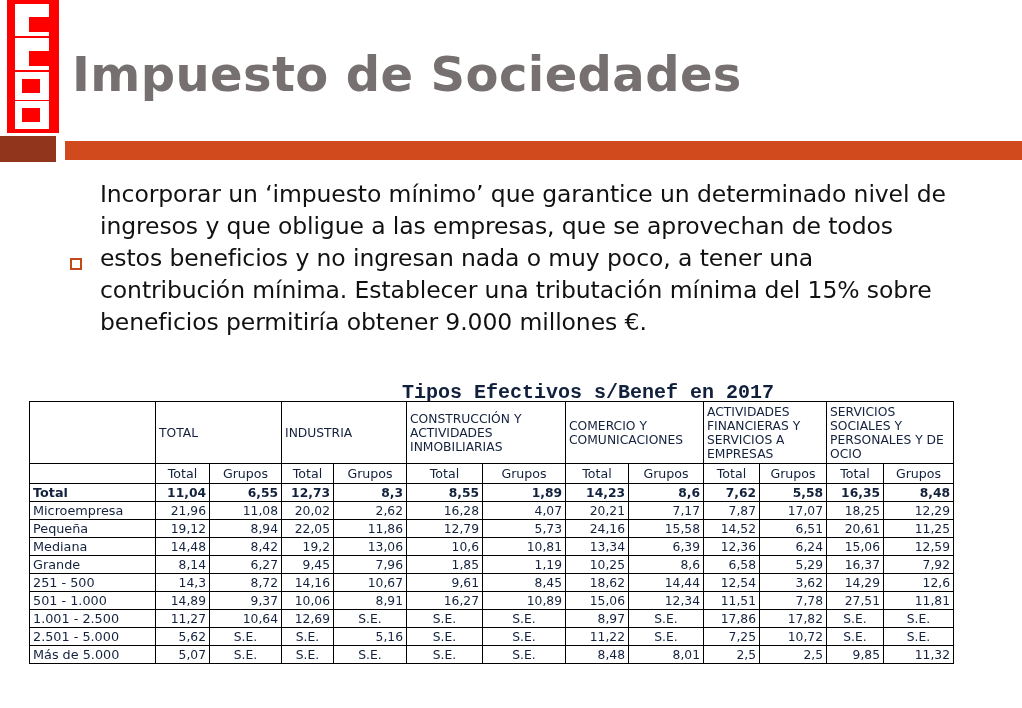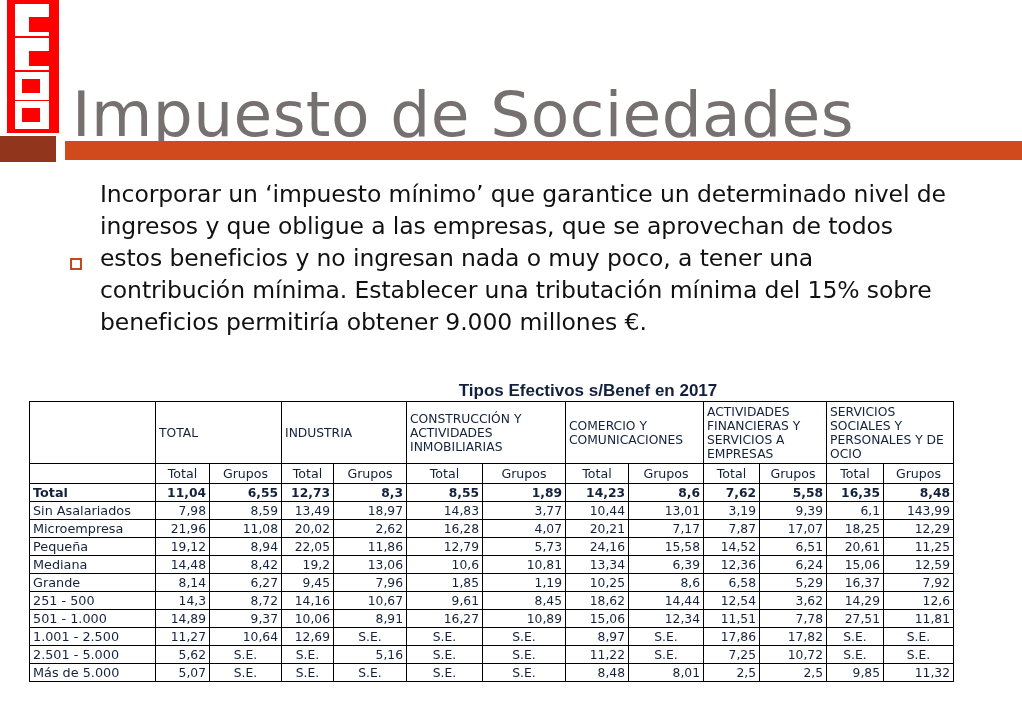--- a/index.html
+++ b/index.html
@@ -41,27 +41,26 @@
     width: 56px;
     height: 26px;
     background: #91351D;
   }
 
   
   .title {
     position: absolute;
     left: 72px;
     top: 46px;
-    font-size: 63px;
+    font-size: 48px;
     color: #767170;
     font-family: "DejaVu Sans", sans-serif;
-    font-weight: 400;
+    font-weight: 700;
     letter-spacing: 0.4px;
     white-space: nowrap;
-    margin-top: 32px;
   }
 
   
   .orange-rule {
     position: absolute;
     left: 65px;
     top: 141px;
     width: 957px;
     height: 19px;
     background: #D04A1E;
@@ -94,22 +93,22 @@
     max-width: 848px;
   }
 
   
   .table-title {
     position: absolute;
     left: 155px;
     top: 381px;
     width: 866px;
     text-align: center;
-    font-family: Liberation Sans, sans-serif;
-    font-size: 17px;
+    font-family: Liberation Mono, monospace;
+    font-size: 20px;
     font-weight: bold;
     color: #11203D;
   }
 
   .tbl-wrap {
     position: absolute;
     left: 29px;
     top: 401px;
   }
   table.data {
@@ -245,35 +244,20 @@
           <td class="num">8,55</td>
           <td class="num">1,89</td>
           <td class="num">14,23</td>
           <td class="num">8,6</td>
           <td class="num">7,62</td>
           <td class="num">5,58</td>
           <td class="num">16,35</td>
           <td class="num">8,48</td>
         </tr>
         <tr>
-          <td class="rowlabel">Sin Asalariados</td>
-          <td class="num">7,98</td>
-          <td class="num">8,59</td>
-          <td class="num">13,49</td>
-          <td class="num">18,97</td>
-          <td class="num">14,83</td>
-          <td class="num">3,77</td>
-          <td class="num">10,44</td>
-          <td class="num">13,01</td>
-          <td class="num">3,19</td>
-          <td class="num">9,39</td>
-          <td class="num">6,1</td>
-          <td class="num">143,99</td>
-        </tr>
-        <tr>
           <td class="rowlabel">Microempresa</td>
           <td class="num">21,96</td>
           <td class="num">11,08</td>
           <td class="num">20,02</td>
           <td class="num">2,62</td>
           <td class="num">16,28</td>
           <td class="num">4,07</td>
           <td class="num">20,21</td>
           <td class="num">7,17</td>
           <td class="num">7,87</td>

